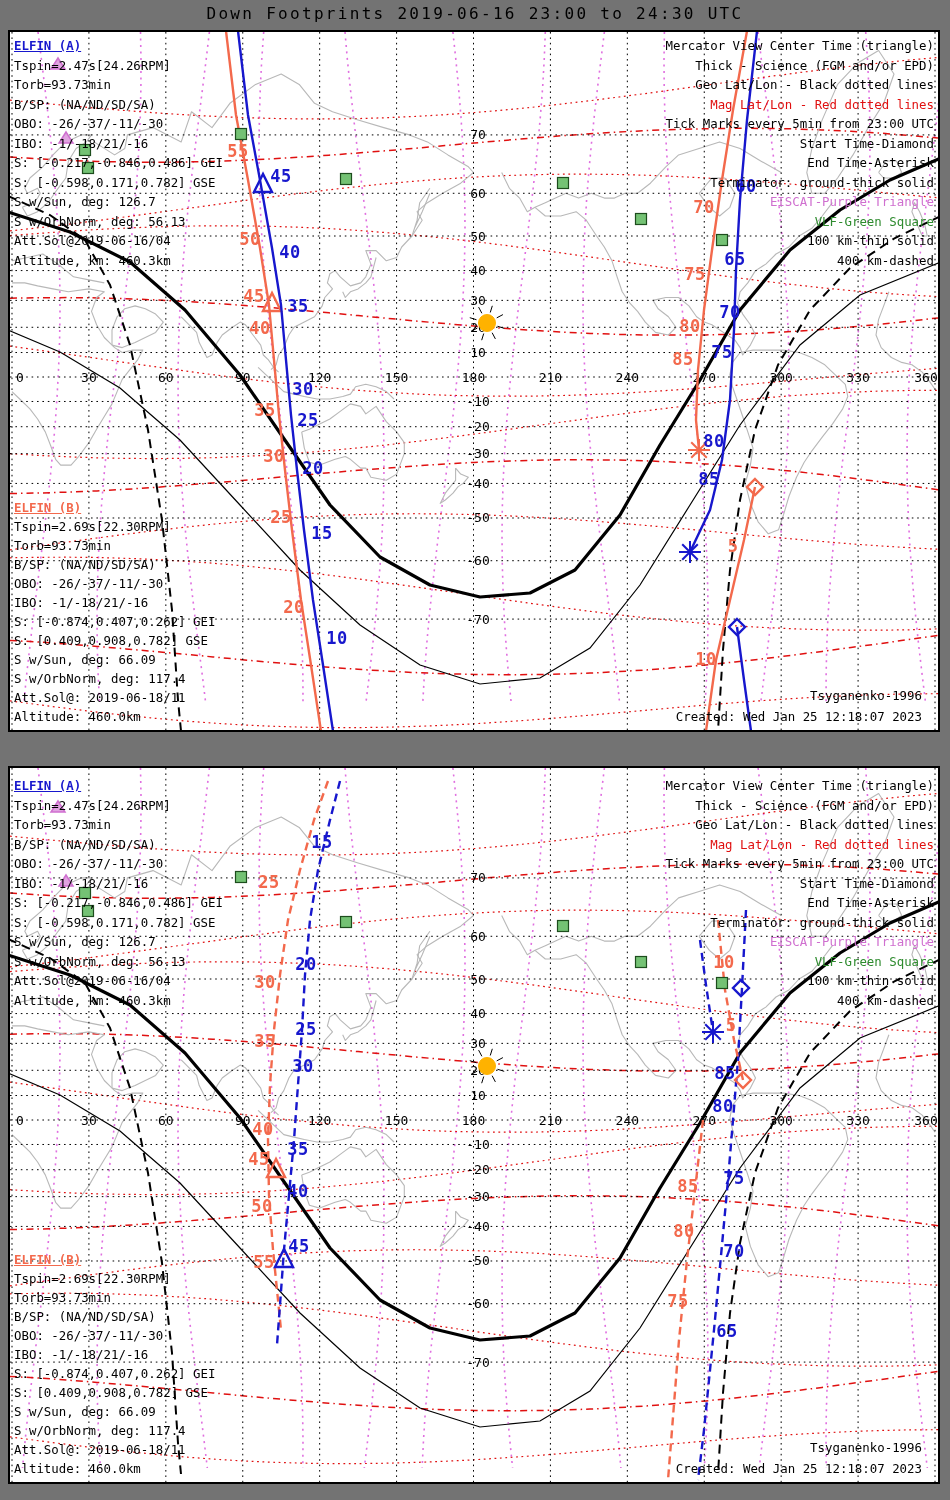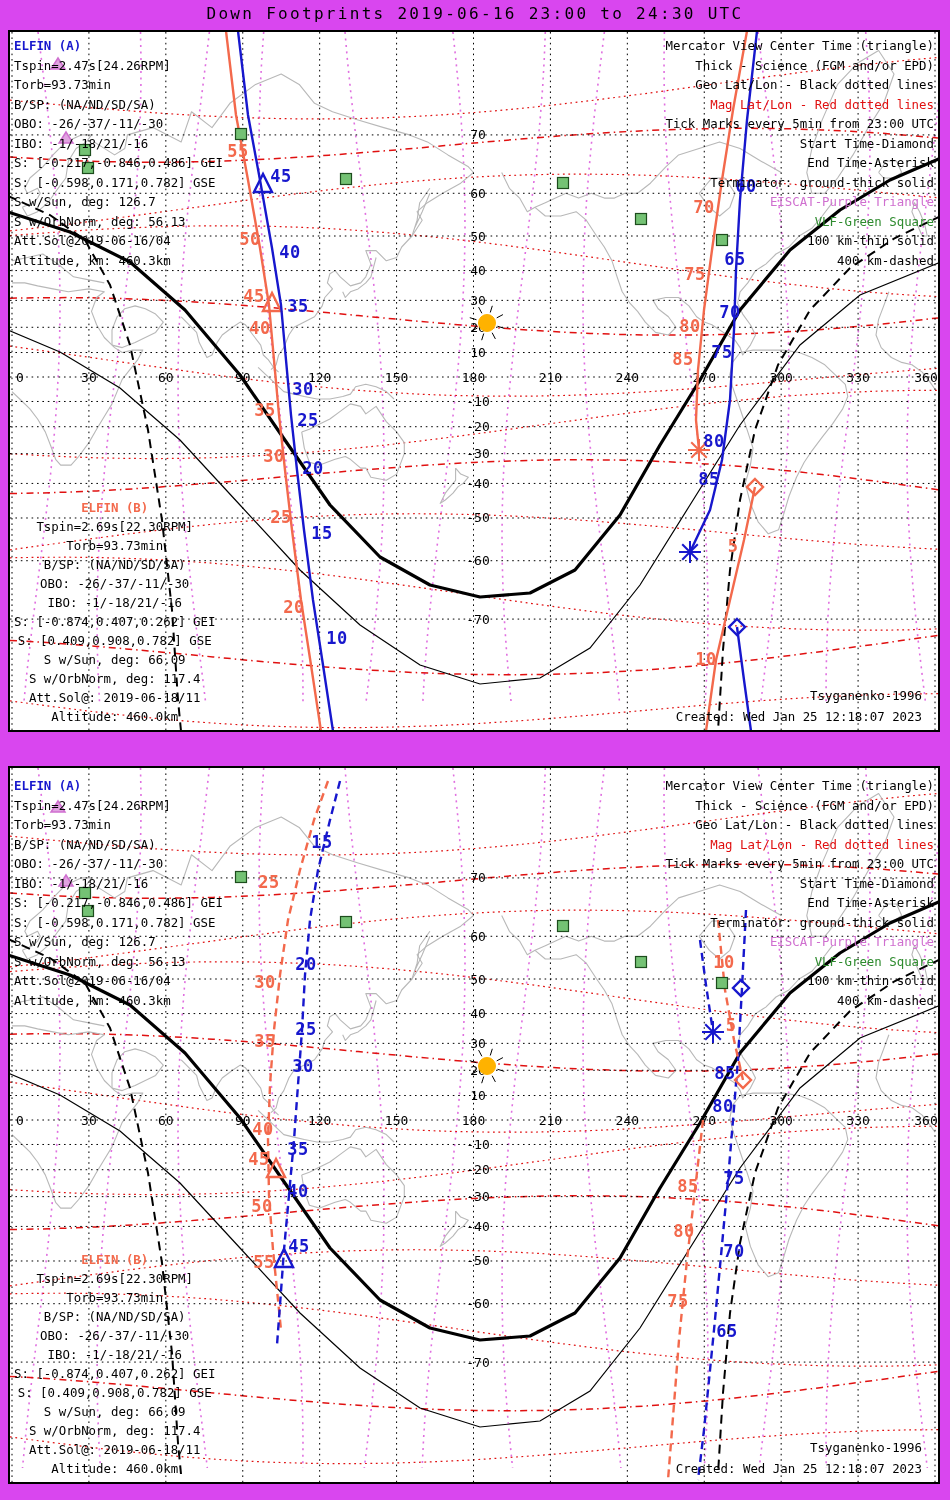--- a/index.html
+++ b/index.html
@@ -1,25 +1,25 @@
 <!DOCTYPE html>
 <html><head>
 <meta charset="utf-8">
 <style>
   html,body{margin:0;padding:0;background:#fff;}
-  .stage{position:relative;width:950px;height:1500px;background:#d946ef;overflow:hidden;
+  .stage{position:relative;width:950px;height:1500px;background:#737373;overflow:hidden;
          font-family:"DejaVu Sans Mono",monospace;color:#000;}
   .ptitle{position:absolute;left:0;width:950px;text-align:center;font-size:16px;
           letter-spacing:2.3px;white-space:nowrap;}
   .pbox{position:absolute;left:8px;width:932px;border:2px solid #000;overflow:hidden;
         background:#fff;box-sizing:border-box;}
   .pbox svg{position:absolute;left:0;top:0;}
   .block{position:absolute;font-size:12.4px;line-height:19.5px;white-space:nowrap;}
-  .block .hdr{font-weight:bold;}
-  .blockB{line-height:19px;text-align:center;}
+  .block .hdr{font-weight:bold;text-decoration:underline;}
+  .blockB{line-height:19px;}
   .legend{text-align:right;}
   .credits{position:absolute;right:16px;bottom:3px;text-align:right;font-size:12.4px;
            line-height:21px;white-space:nowrap;}
   svg text{font-family:"DejaVu Sans Mono",monospace;}
   .axlbl{font-size:13px;fill:#000;}
   .trklbl{font-size:17px;font-weight:bold;letter-spacing:0.5px;}
 </style>
 </head>
 <body>
 

